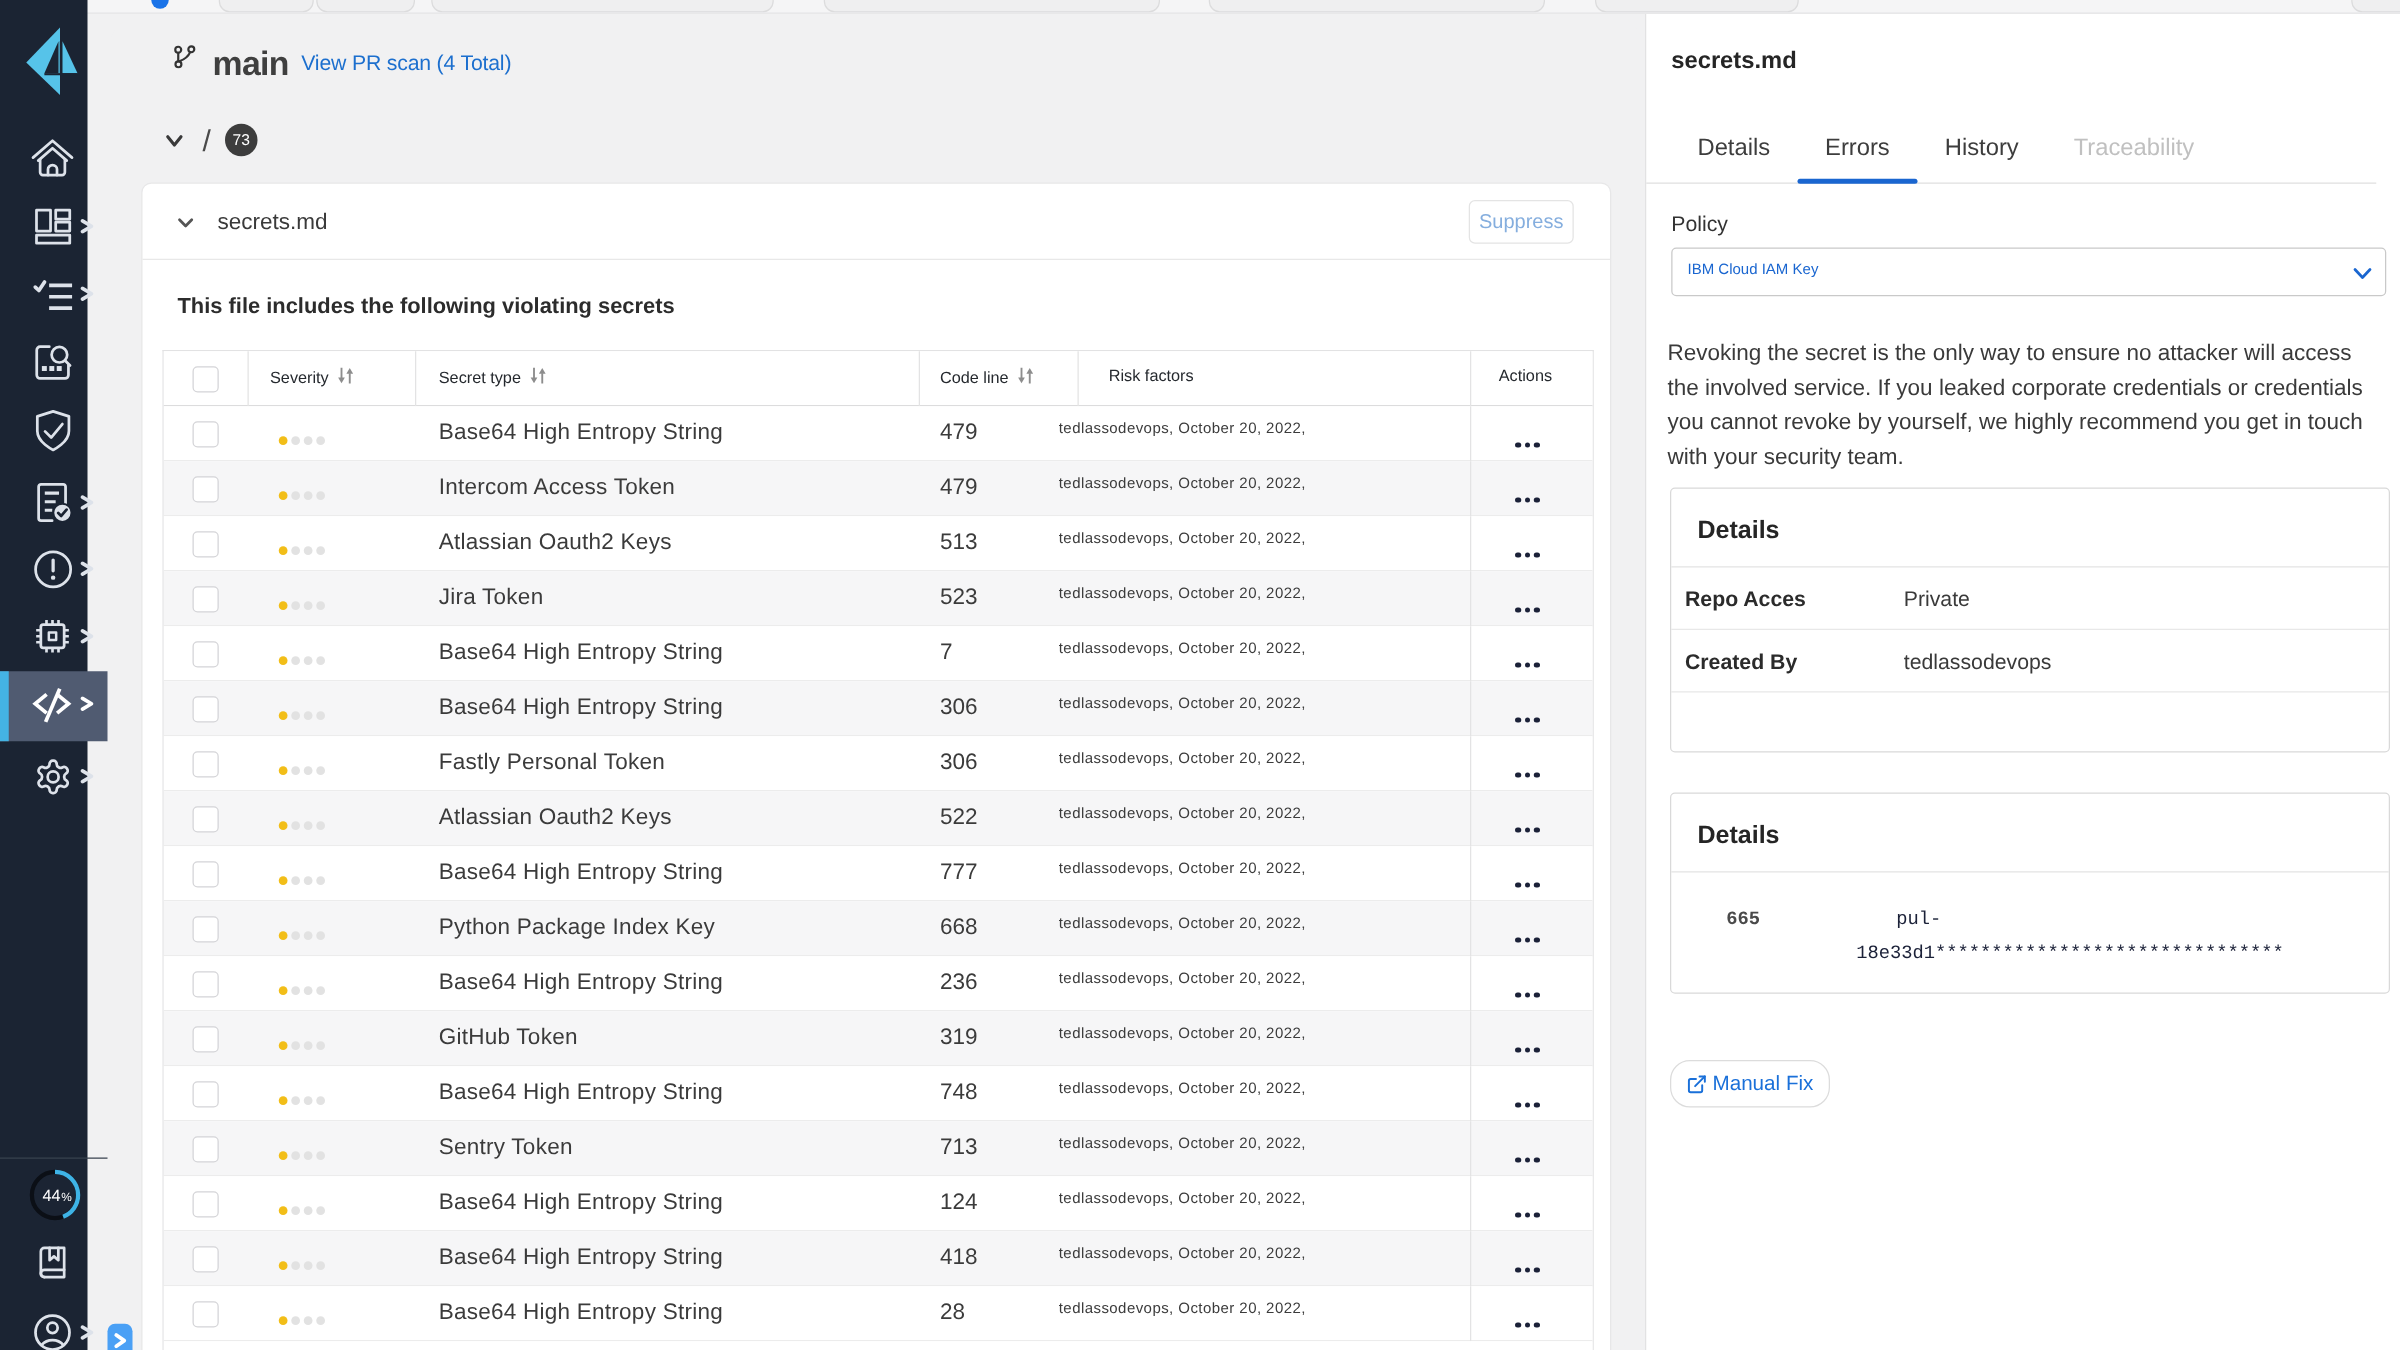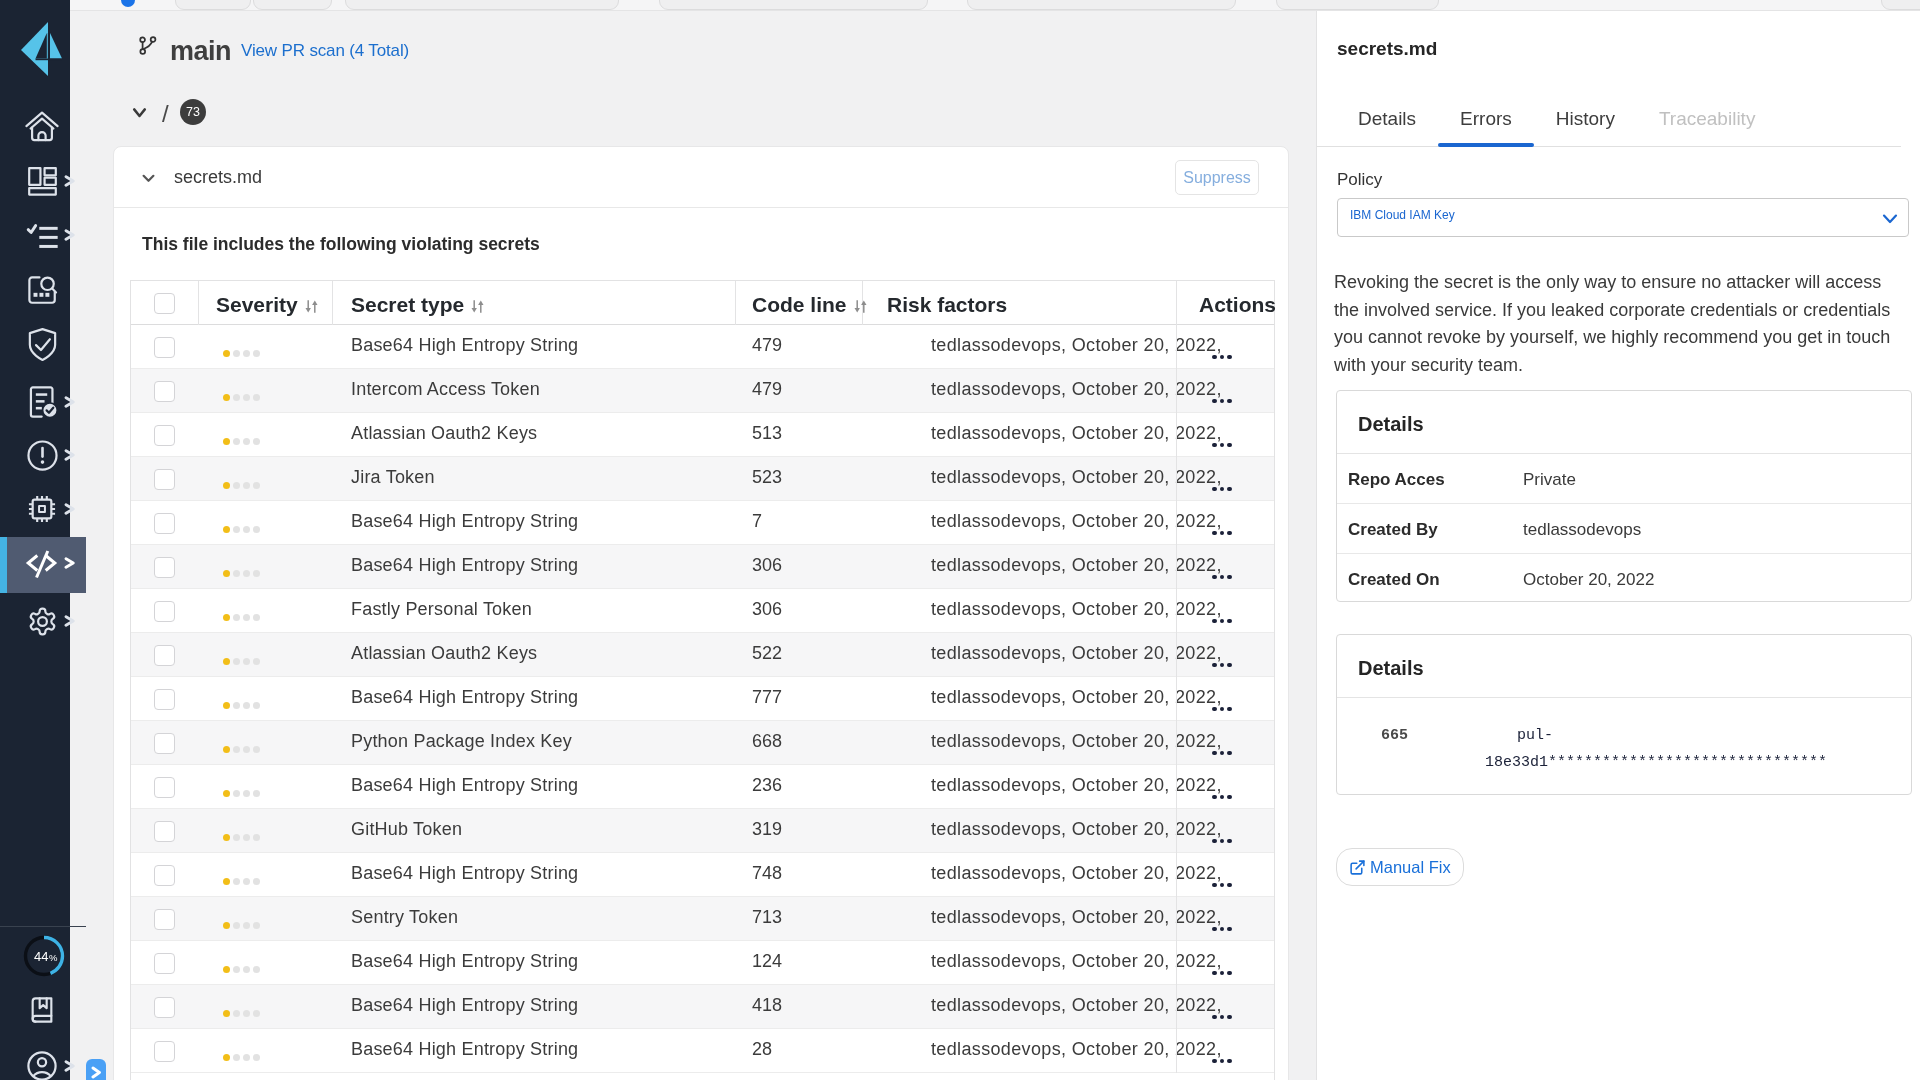--- a/index.html
+++ b/index.html
@@ -31,31 +31,31 @@
 #card-title { position:absolute; left:60px; top:20px; font-size:18px; color:#3a3a3a; }
 #suppress { position:absolute; right:29px; top:13px; width:84px; height:35px; border:1px solid #e4e4e4; border-radius:5px; color:#85aede; font-size:16px; text-align:center; line-height:33px; background:#fff; }
 #card-sub { position:absolute; left:28px; top:87px; font-size:17.5px; font-weight:700; color:#2c2c2c; }
 
 
 #tbl { position:absolute; left:16px; top:133px; width:1145px; border:1px solid #e2e2e3; border-bottom:none; }
 .trow { position:relative; width:1143px; height:44px; }
 
 .thead .vd { position:absolute; top:0; width:1px; height:44px; background:#e3e3e4; }
 .trow { border-bottom:1px solid #ececec; }
-.thead { border-bottom:1px solid #dcdcdd !important; font-weight:700; color:#25292e; font-size:21px; background:#fff; }
+.thead { border-bottom:1px solid #dcdcdd !important; font-weight:400; color:#25292e; font-size:13px; background:#fff; }
 .t-odd { background:#fff; }
 .t-even { background:#f6f6f7; }
 .cb { position:absolute; left:23px; top:12px; width:21px; height:21px; border:1.5px solid #d4d4d7; border-radius:4px; background:#fff; }
 .dots { position:absolute; left:92px; top:18px; }
 .dot { display:inline-block; width:7px; height:7px; border-radius:50%; margin-right:3px; }
 .dy { background:#f2be18; }
 .dg { background:#e2e2e2; }
 .c-type { position:absolute; left:220px; top:10px; font-size:18px; letter-spacing:0.2px; color:#3b3b3b; }
 .c-line { position:absolute; left:621px; top:10px; font-size:18px; color:#3b3b3b; }
-.c-risk { position:absolute; left:800px; top:10px; width:295px; font-size:18px; letter-spacing:0.35px; color:#3b3b3b; white-space:nowrap; overflow:hidden; }
+.c-risk { position:absolute; left:716px; top:10px; width:295px; font-size:12px; letter-spacing:0.35px; color:#3b3b3b; white-space:nowrap; overflow:hidden; }
 .c-act { position:absolute; left:1045px; top:0; width:98px; height:44px; border-left:1px solid #e3e3e4; }
 .adots { position:absolute; left:35px; top:20px; }
 .adot { display:inline-block; width:4.5px; height:4.5px; border-radius:50%; background:#1b2138; margin-right:3px; }
 
 
 #panel { position:absolute; left:1316px; top:11px; width:604px; height:1069px; background:#fff; border-left:1px solid #e2e2e3; z-index:30; }
 #p-title { position:absolute; left:20px; top:27px; font-size:19px; font-weight:700; color:#252525; }
 #tabs { position:absolute; left:19px; top:97px; height:39px; }
 .tab { display:inline-block; height:39px; padding:0 22px; font-size:19px; color:#3d3d3d; }
 #tabline { position:absolute; left:0; top:135px; width:584px; height:1px; background:#e0e0e0; }
@@ -335,24 +335,20 @@
     <div class="pcard-h">Details</div>
     <div class="pcard-div"></div>
     <div class="prow" style="top:63px; border-bottom:1px solid #e8e8e8">
         <span class="lbl">Repo Acces</span>
         <span class="val">Private</span>
       </div>
     <div class="prow" style="top:113px; border-bottom:1px solid #e8e8e8">
         <span class="lbl">Created By</span>
         <span class="val">tedlassodevops</span>
       </div>
-    <div class="prow" style="top:163px">
-        <span class="lbl">Created On</span>
-        <span class="val">October 20, 2022</span>
-      </div>
   </div>
 
   <div class="pcard" id="pc2">
     <div class="pcard-h">Details</div>
     <div class="pcard-div"></div>
     <div class="mono" id="code-ln">665</div>
     <div class="mono" id="code-1">pul-</div>
     <div class="mono" id="code-2">18e33d1*******************************</div>
   </div>
 

